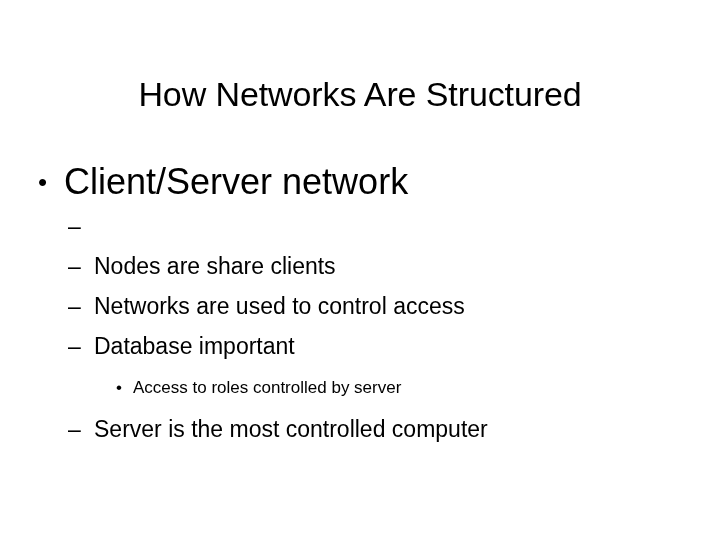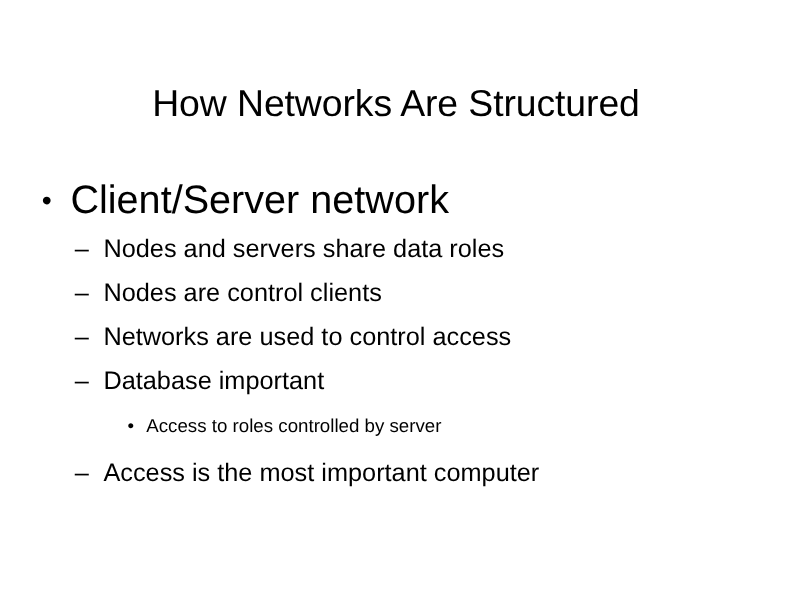--- a/index.html
+++ b/index.html
@@ -132,45 +132,44 @@
 
   <div class="body-block">
 
     <div class="bullet-row lvl1">
       <span class="marker">•</span>
       <span class="text">Client/Server network</span>
     </div>
 
     <div class="bullet-row lvl2">
       <span class="marker">–</span>
-      <span class="text">Nodes and servers share data roles</span>
     </div>
 
     <div class="bullet-row lvl2">
       <span class="marker">–</span>
-      <span class="text">Nodes are control clients</span>
+      <span class="text">Nodes are share clients</span>
     </div>
 
     <div class="bullet-row lvl2">
       <span class="marker">–</span>
       <span class="text">Networks are used to control access</span>
     </div>
 
     <div class="bullet-row lvl2">
       <span class="marker">–</span>
       <span class="text">Database important</span>
     </div>
 
     <div class="bullet-row lvl3 gap-before">
       <span class="marker">•</span>
       <span class="text">Access to roles controlled by server</span>
     </div>
 
     <div class="bullet-row lvl2 gap-before">
       <span class="marker">–</span>
-      <span class="text">Access is the most important computer</span>
+      <span class="text">Server is the most controlled computer</span>
     </div>
 
   </div>
 
   <div class="footer-number">9A-16</div>
 
 </div>
 
 </body></html>

